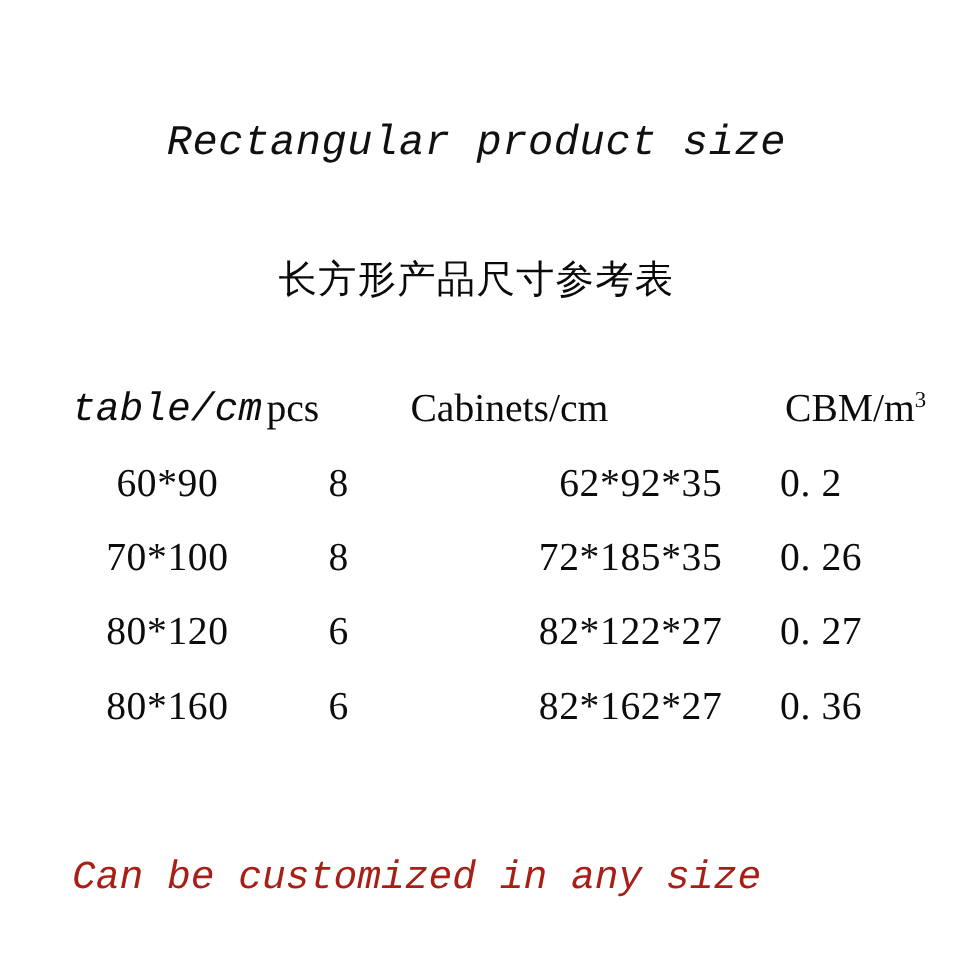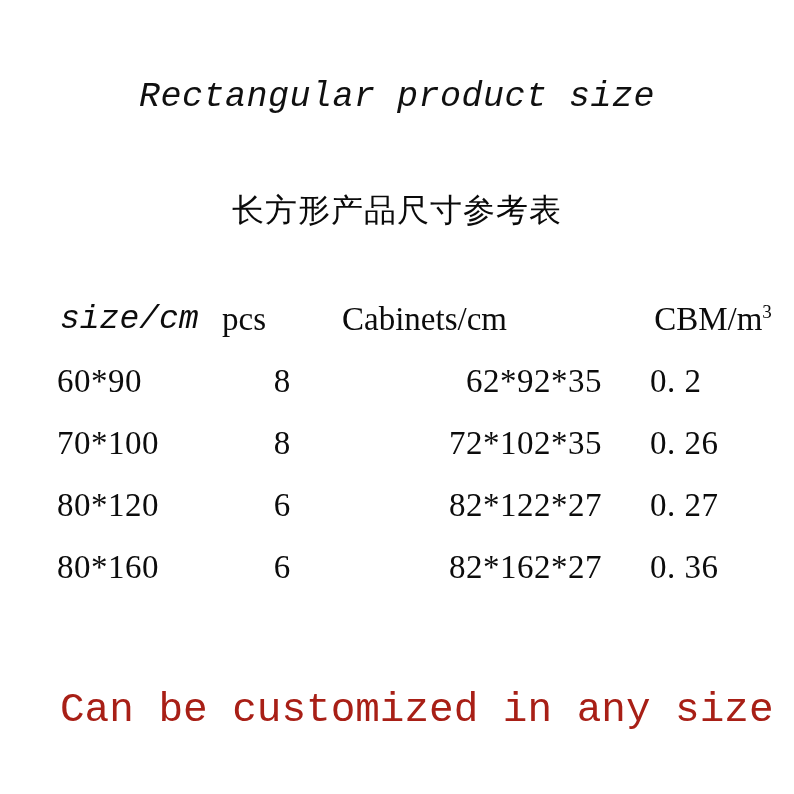--- a/index.html
+++ b/index.html
@@ -15,20 +15,21 @@
     font-family: "Liberation Serif", "DejaVu Serif", serif;
     color: #0c0c0c;
     -webkit-font-smoothing: antialiased;
   }
 
   #page {
     position: relative;
     width: 794px;
     height: 568px;
     background: #ffffff;
+    margin-top: 22px;
   }
 
   
   .title-block {
     position: absolute;
     left: 0;
     top: 66px;
     width: 794px;
     text-align: center;
   }
@@ -108,21 +109,21 @@
   }
   .sup3 {
     font-size: 19px;
     vertical-align: super;
     line-height: 0;
   }
 
   
   .td-size {
     font-family: "Liberation Serif", "DejaVu Serif", serif;
-    text-align: left;
+    text-align: center;
     padding-left: 57px !important;
     letter-spacing: 0.5px;
   }
   .td-pcs {
     font-family: "Liberation Serif", "DejaVu Serif", serif;
     text-align: center;
   }
   .td-cab {
     font-family: "Liberation Serif", "DejaVu Serif", serif;
     text-align: right;
@@ -134,21 +135,22 @@
     padding-left: 48px !important;
     letter-spacing: 0.5px;
   }
 
   
   .footer-note {
     position: absolute;
     left: 60px;
     top: 688px;
     font-family: "Liberation Mono", "DejaVu Sans Mono", monospace;
-    font-size: 41px;
+    font-style: italic;
+    font-size: 33px;
     line-height: 44px;
     letter-spacing: 0px;
     white-space: pre;
   }
 </style>
 </head>
 <body style="background: rgb(255, 255, 255); color: rgb(12, 12, 12);">
 
 <div id="page" style="background: rgb(255, 255, 255);">
 
@@ -161,37 +163,37 @@
   <div class="table-wrap">
     <table class="size-table">
       <colgroup>
         <col class="c1">
           <col class="c2">
           <col class="c3">
           <col class="c4">
       </colgroup>
       <thead>
         <tr>
-          <th class="th-size">size/cm</th>
+          <th class="th-size">table/cm</th>
           <th class="th-plain">pcs</th>
           <th class="th-plain">Cabinets/cm</th>
           <th class="th-cbm"><span>CBM/m</span><span class="sup3">3</span></th>
         </tr>
       </thead>
       <tbody>
         <tr>
           <td class="td-size">60*90</td>
           <td class="td-pcs">8</td>
           <td class="td-cab">62*92*35</td>
           <td class="td-cbm">0. 2</td>
         </tr>
         <tr>
           <td class="td-size">70*100</td>
           <td class="td-pcs">8</td>
-          <td class="td-cab">72*102*35</td>
+          <td class="td-cab">72*185*35</td>
           <td class="td-cbm">0. 26</td>
         </tr>
         <tr>
           <td class="td-size">80*120</td>
           <td class="td-pcs">6</td>
           <td class="td-cab">82*122*27</td>
           <td class="td-cbm">0. 27</td>
         </tr>
         <tr>
           <td class="td-size">80*160</td>

